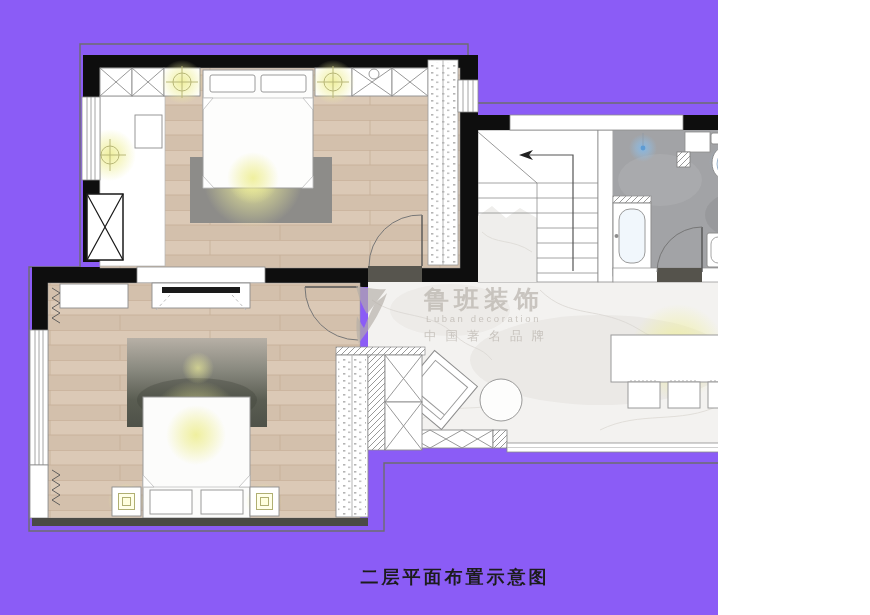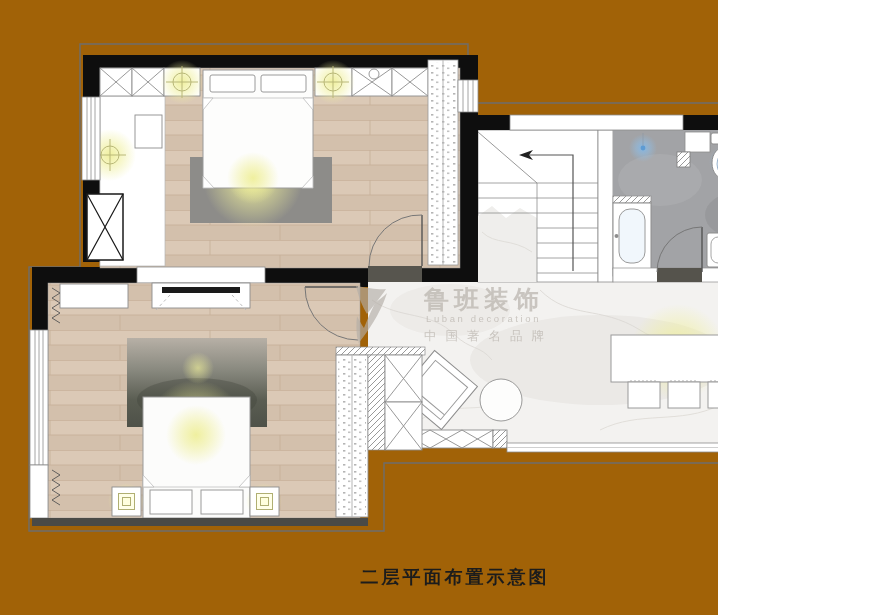--- a/index.html
+++ b/index.html
@@ -1,16 +1,16 @@
 <!DOCTYPE html>
 <html><head>
 <meta charset="utf-8">
 <style>
   html,body{margin:0;padding:0;background:#ffffff;}
-  .stage{position:relative;width:718px;height:615px;background:#a16207;overflow:hidden;
+  .stage{position:relative;width:718px;height:615px;background:#8b5cf6;overflow:hidden;
          font-family:"Liberation Sans","DejaVu Sans",sans-serif;}
   svg text{font-family:"Liberation Sans","DejaVu Sans",sans-serif;}
   .caption-txt{font-size:18px;font-weight:600;letter-spacing:3px;fill:#1c1c1c;}
   .wm-cn{font-size:25px;font-weight:bold;letter-spacing:5px;fill:#b4aea7;}
   .wm-en{font-size:9.5px;letter-spacing:2.6px;fill:#b4aea7;}
   .wm-tag{font-size:12.5px;letter-spacing:9px;fill:#b4aea7;}
 </style>
 </head>
 <body>
 

